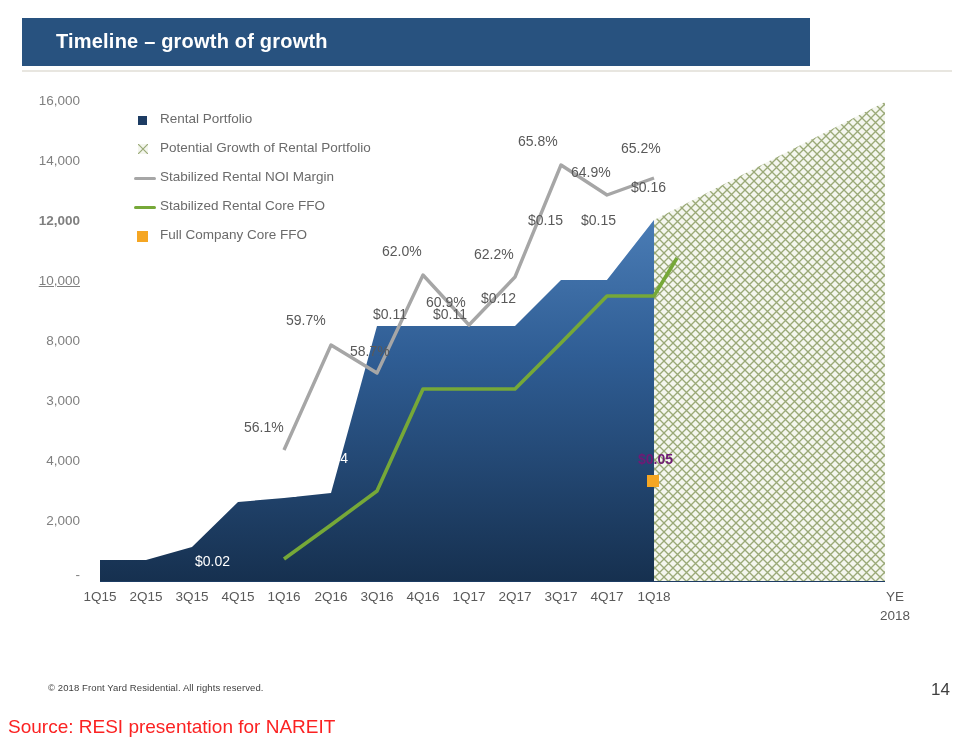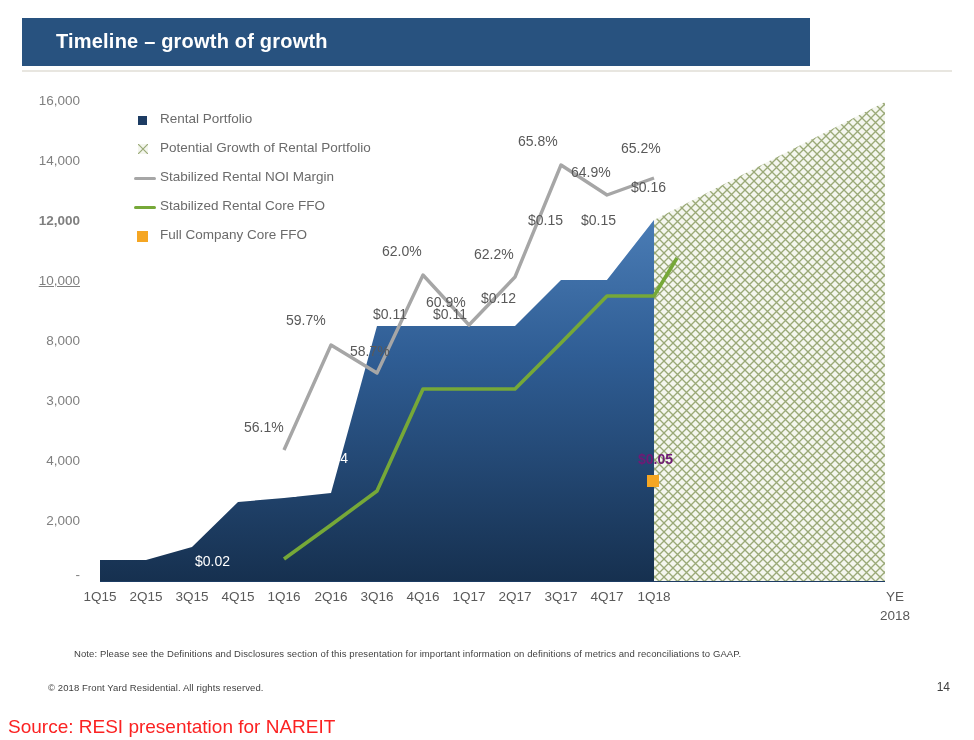--- a/index.html
+++ b/index.html
@@ -36,21 +36,21 @@
   .sw-hatch{position:absolute;left:4px;top:5px;width:10px;height:10px;}
 
   
   .dl{position:absolute;font-size:14px;color:#595959;white-space:nowrap;}
   .dl-w{position:absolute;font-size:14px;color:#ffffff;white-space:nowrap;}
   .dl-wb{position:absolute;font-size:14px;color:#701a75;font-weight:bold;white-space:nowrap;margin-left:29px;}
 
   
   .note{position:absolute;left:74px;top:648px;width:830px;font-size:9.5px;color:#3f3f3f;letter-spacing:.1px;}
   .copy{position:absolute;left:48px;top:682px;font-size:9.5px;color:#3f3f3f;letter-spacing:.1px;}
-  .pgno{position:absolute;left:920px;top:680px;width:30px;text-align:right;font-size:12px;color:#3f3f3f;}
+  .pgno{position:absolute;left:920px;top:680px;width:30px;text-align:right;font-size:17px;color:#3f3f3f;}
   .source{position:absolute;left:8px;top:716px;font-size:19px;color:#fb2222;}
 </style>
 </head>
 <body>
 
 <div class="slide">
 
   <div class="hdr-band"></div>
   <div class="hdr-title">Timeline – growth of growth</div>
   <div class="hdr-rule"></div>
@@ -166,18 +166,17 @@
         <span class="t">Stabilized Rental Core FFO</span>
       </div>
       <div class="lg-row">
         <span class="sw-sq" style="background:#f5a623;width:11px;height:11px;top:5px;left:3px;"></span>
         <span class="t">Full Company Core FFO</span>
       </div>
     </div>
 
   </div>
 
-  <div class="note">Note: Please see the Definitions and Disclosures section of this presentation for important information on definitions of metrics and reconciliations to GAAP.</div>
   <div class="copy">© 2018 Front Yard Residential. All rights reserved.</div>
   <div class="pgno">14</div>
   <div class="source">Source: RESI presentation for NAREIT</div>
 
 </div>
 
 </body></html>

